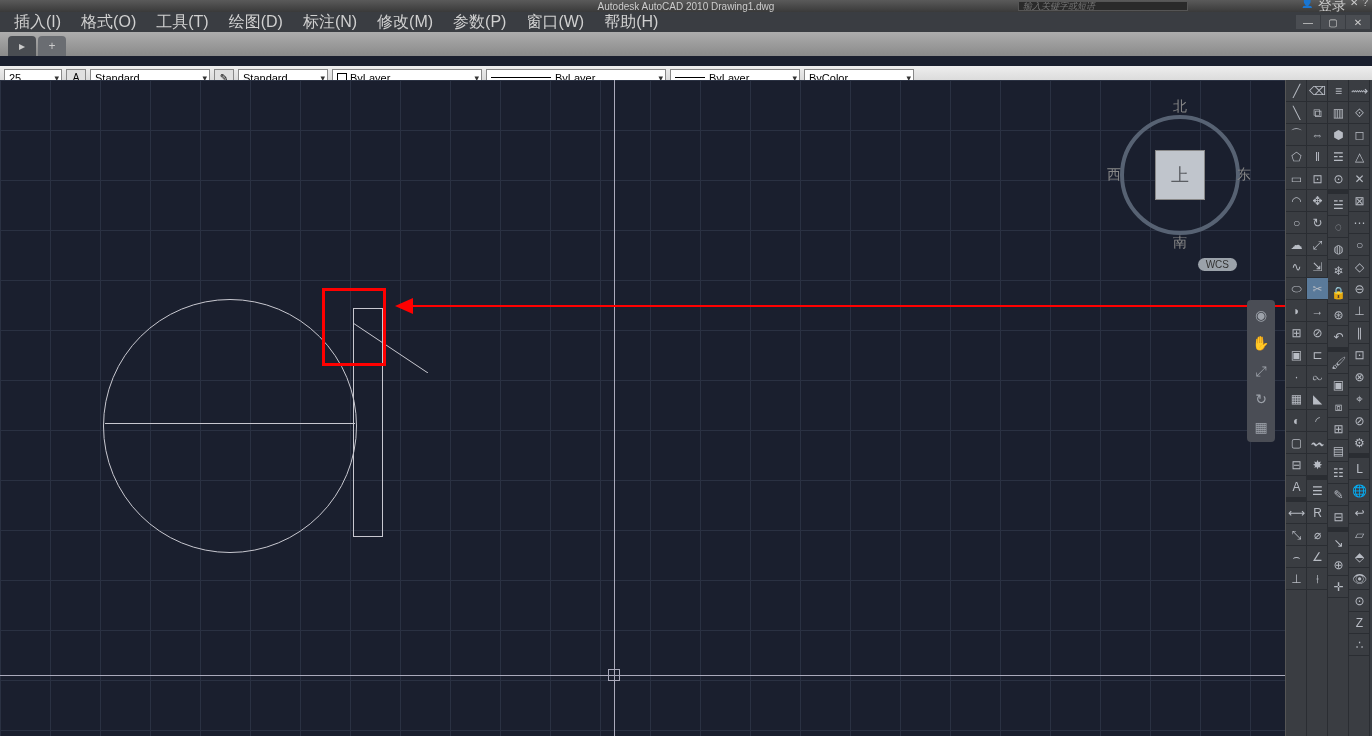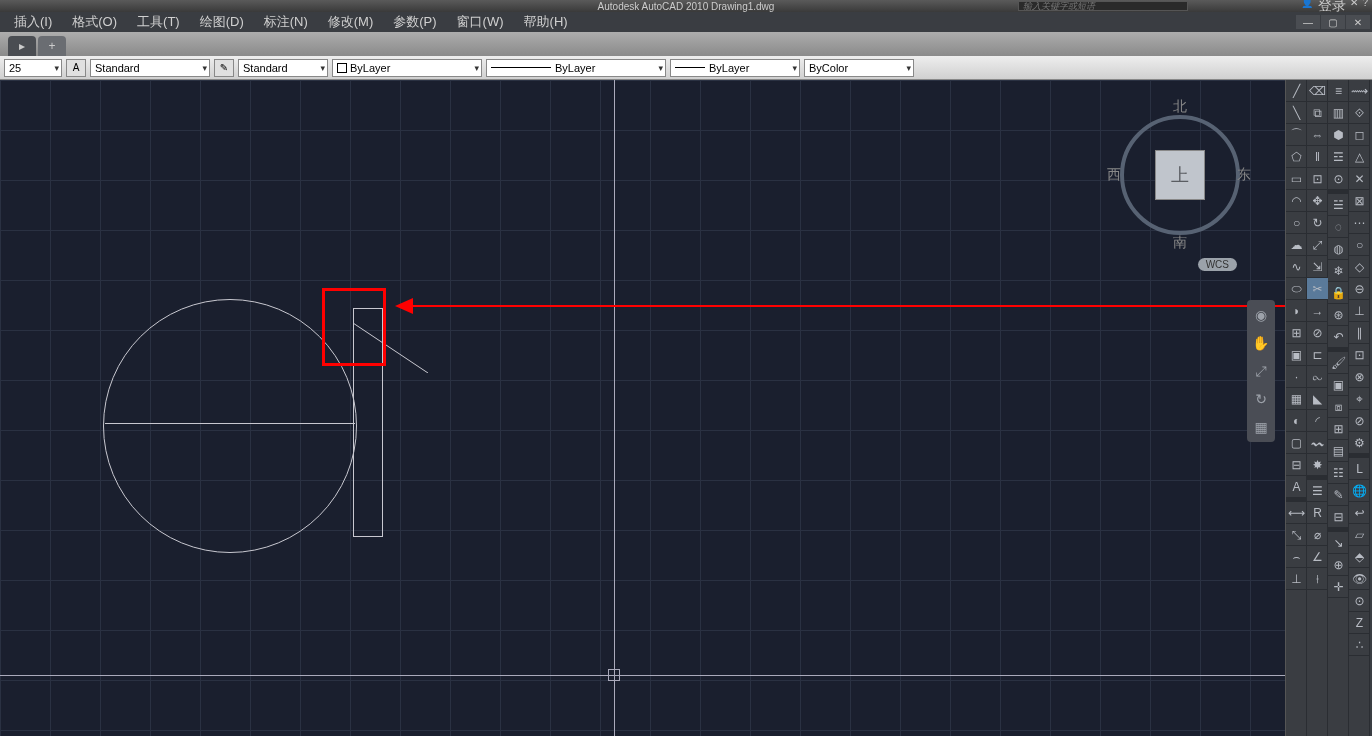--- a/index.html
+++ b/index.html
@@ -3,29 +3,29 @@
 <meta charset="utf-8">
 <style>
 * { margin: 0; padding: 0; box-sizing: border-box; font-family: "Microsoft YaHei", Arial, sans-serif; }
 body { width: 1372px; height: 736px; background: #1a1f2e; overflow: hidden; position: relative; }
 
 .titlebar { height: 12px; background: linear-gradient(to bottom, #5a5a5a, #3a3a3a); display: flex; align-items: center; justify-content: center; color: #ccc; font-size: 10px; position: relative; }
 .titlebar-right { position: absolute; right: 4px; display: flex; gap: 4px; }
 .search-box { position: absolute; right: 184px; width: 170px; height: 10px; background: #2a2a2a; border: 1px solid #555; font-size: 9px; color: #888; font-style: italic; padding-left: 4px; }
 
 .menubar { height: 20px; background: #3a3d42; display: flex; align-items: center; padding-left: 4px; position: relative; }
-.menu-item { color: #d0d0d0; font-size: 13px; padding: 2px 10px; cursor: pointer; }
+.menu-item { color: #d0d0d0; font-size: 16px; padding: 2px 10px; cursor: pointer; }
 .win-controls { position: absolute; right: 2px; display: flex; gap: 1px; }
 .wc-btn { width: 24px; height: 14px; background: #4a4d52; color: #ccc; font-size: 10px; display: flex; align-items: center; justify-content: center; }
 
 .tabbar { height: 24px; background: linear-gradient(to bottom, #adadad, #8a8a8a); display: flex; align-items: flex-end; padding-left: 8px; }
 .tab { width: 28px; height: 20px; background: #4a4d52; border-radius: 4px 4px 0 0; margin-right: 2px; display: flex; align-items: center; justify-content: center; font-size: 12px; color: #ccc; }
 .tab-plus { background: #6a6d72; }
 
-.propbar { height: 24px; background: linear-gradient(to bottom, #eeeeee, #d0d0d0); display: flex; align-items: center; padding: 0 4px; gap: 4px; border-bottom: 1px solid #888; }
+.propbar { height: 24px; background: linear-gradient(to bottom, #eeeeee, #d0d0d0); display: flex; align-items: center; padding: 0 4px; gap: 4px; border-bottom: 1px solid #888; margin-top: 10px; }
 .prop-dropdown { height: 18px; background: #fff; border: 1px solid #888; font-size: 11px; padding: 0 4px; display: flex; align-items: center; position: relative; }
 .prop-dropdown::after { content: "▾"; position: absolute; right: 2px; font-size: 9px; color: #333; }
 .prop-icon { width: 20px; height: 18px; background: #e0e0e0; border: 1px solid #888; display: flex; align-items: center; justify-content: center; font-size: 10px; }
 .color-sq { width: 10px; height: 10px; border: 1px solid #000; background: #fff; display: inline-block; margin-right: 3px; }
 .line-prev { display: inline-block; width: 60px; height: 1px; background: #000; margin-right: 4px; }
 
 .canvas { position: absolute; top: 80px; left: 0; width: 1285px; height: 656px; background: #1a1f2e; overflow: hidden; }
 .grid { position: absolute; inset: 0; background-image: linear-gradient(#2a3142 1px, transparent 1px), linear-gradient(90deg, #2a3142 1px, transparent 1px); background-size: 50px 50px; }
 .ucs-x { position: absolute; top: 595px; left: 0; width: 1285px; height: 1px; background: #aab; }
 .ucs-y { position: absolute; top: 0; left: 614px; width: 1px; height: 656px; background: #aab; }

